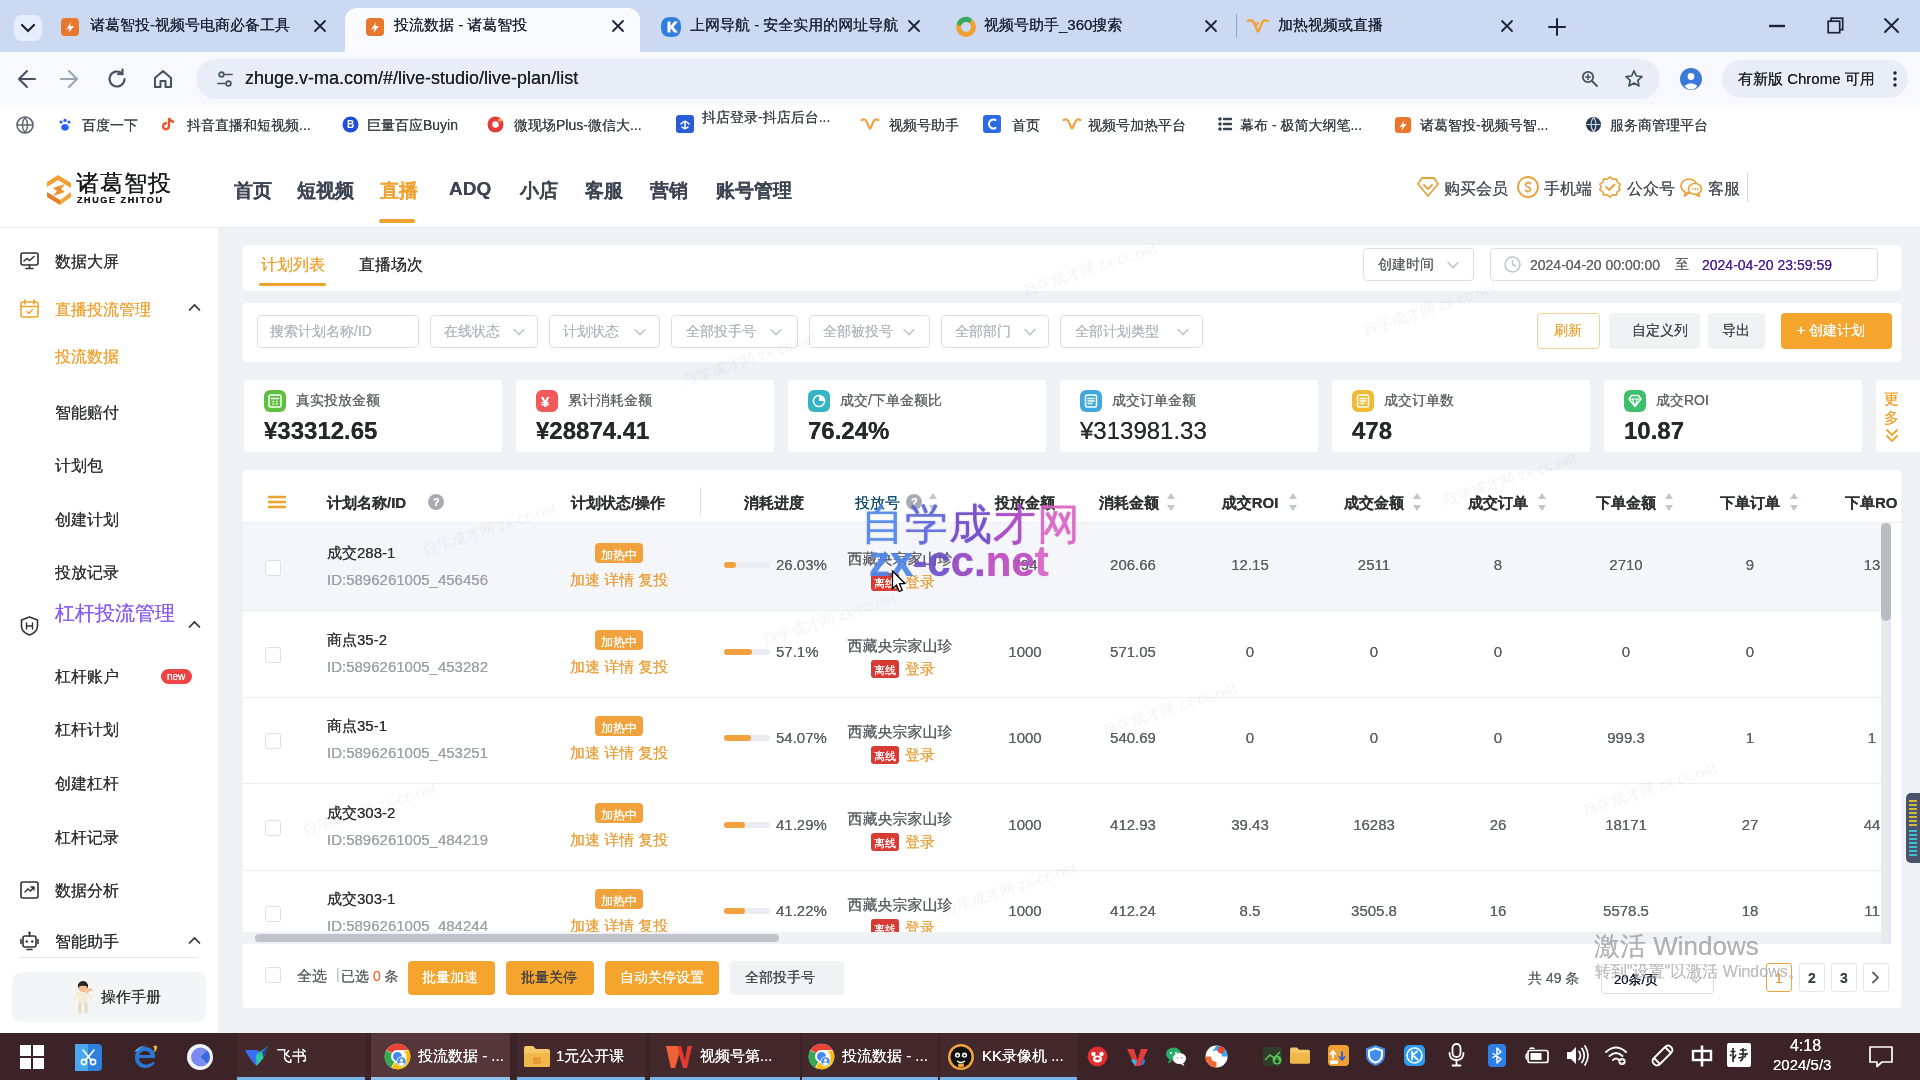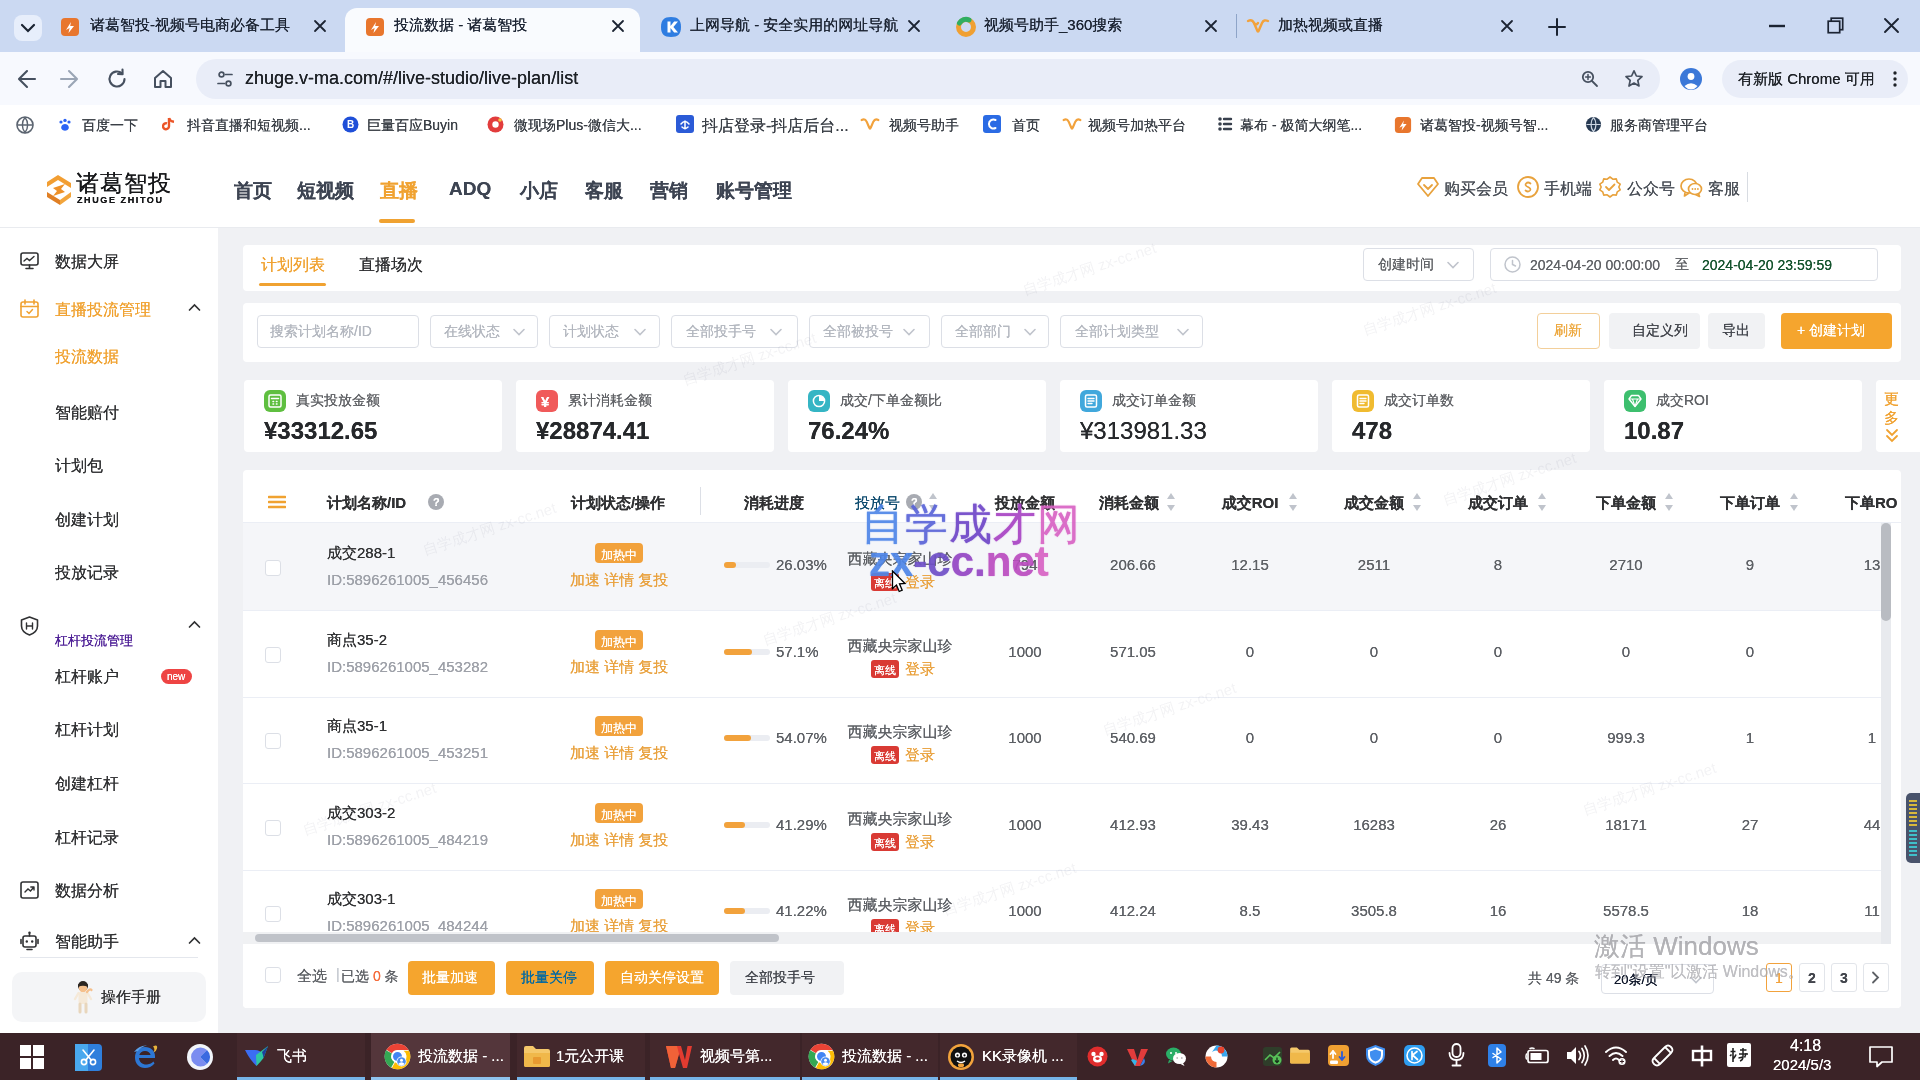--- a/index.html
+++ b/index.html
@@ -152,21 +152,21 @@
 <svg class="abs" style="left:487px;top:116px" width="17" height="17" viewBox="0 0 17 17">
     <circle cx="8.5" cy="8.5" r="8" fill="#e23c3c"></circle>
     <circle cx="8.5" cy="8.5" r="3.2" fill="#fff"></circle>
     <circle cx="13" cy="4" r="1.8" fill="#f6c344"></circle>
   </svg>
 <div class="tx" style="left:514px;top:117px;font-size:14px;color:#3a3f46">微现场Plus-微信大...</div>
 <svg class="abs" style="left:676px;top:115px" width="18" height="18" viewBox="0 0 18 18">
     <rect width="18" height="18" rx="3" fill="#2b5bd7"></rect>
     <path d="M5 9 Q9 4 13 9 M9 6 V14 M6 12 Q9 15 12 12" stroke="#fff" stroke-width="1.5" fill="none" stroke-linecap="round"></path>
   </svg>
-<div class="tx" style="left:702px;top:116px;font-size:16px;color:#3a3f46">抖店登录-抖店后台...</div>
+<div class="tx" style="left:702px;top:109px;font-size:14px;color:#3a3f46">抖店登录-抖店后台...</div>
 <svg class="abs" style="left:860px;top:117px" width="20" height="16" viewBox="0 0 24 18">
     <path d="M2 3 Q6 1 8 5 L11 12 Q12 15 13 12 L16 5 Q18 1 22 3" stroke="#f2a23c" stroke-width="2.6" fill="none" stroke-linecap="round"></path>
   </svg>
 <div class="tx" style="left:889px;top:117px;font-size:14px;color:#3a3f46">视频号助手</div>
 <svg class="abs" style="left:983px;top:115px" width="18" height="18" viewBox="0 0 18 18">
     <rect width="18" height="18" rx="3" fill="#2b6be4"></rect>
     <path d="M12.5 5 a4.5 4.5 0 1 0 0 8" stroke="#fff" stroke-width="2" fill="none" stroke-linecap="round"></path>
   </svg>
 <div class="tx" style="left:1012px;top:117px;font-size:14px;color:#3a3f46">首页</div>
 <svg class="abs" style="left:1062px;top:117px" width="20" height="16" viewBox="0 0 24 18">
@@ -262,21 +262,21 @@
 <div class="tx" style="left:55px;top:347px;font-size:16px;color:#f0a231">投流数据</div>
 <div class="tx" style="left:55px;top:403px;font-size:16px;color:#303133">智能赔付</div>
 <div class="tx" style="left:55px;top:456px;font-size:16px;color:#303133">计划包</div>
 <div class="tx" style="left:55px;top:510px;font-size:16px;color:#303133">创建计划</div>
 <div class="tx" style="left:55px;top:563px;font-size:16px;color:#303133">投放记录</div>
 
 <svg class="abs" style="left:20px;top:616px" width="19" height="20" viewBox="0 0 19 20">
     <path d="M9.5 1 L17.5 4 V10 Q17.5 16 9.5 19 Q1.5 16 1.5 10 V4 Z" fill="none" stroke="#303133" stroke-width="1.6" stroke-linejoin="round"></path>
     <path d="M6.5 7 V13 M12.5 7 V13 M6.5 10 H12.5" stroke="#303133" stroke-width="1.4" stroke-linecap="round"></path>
   </svg>
-<div class="tx" style="left:55px;top:632px;font-size:13px;color:#4c1d95">杠杆投流管理</div>
+<div class="tx" style="left:55px;top:600px;font-size:20px;color:#8b5cf6">杠杆投流管理</div>
 <svg class="abs" style="left:188px;top:620px" width="13" height="9" viewBox="0 0 13 9">
     <path d="M1.5 7 L6.5 2 L11.5 7" stroke="#303133" stroke-width="1.7" fill="none" stroke-linecap="round"></path>
   </svg>
 
 <div class="tx" style="left:55px;top:667px;font-size:16px;color:#303133">杠杆账户</div>
 <div class="abs" style="left:161px;top:669px;width:31px;height:15px;border-radius:8px;background:#ee4443"></div>
 <div class="tx" style="left:167px;top:671px;font-size:10px;color:#fff;">new</div>
 <div class="tx" style="left:55px;top:720px;font-size:16px;color:#303133">杠杆计划</div>
 <div class="tx" style="left:55px;top:774px;font-size:16px;color:#303133">创建杠杆</div>
 <div class="tx" style="left:55px;top:828px;font-size:16px;color:#303133">杠杆记录</div>
@@ -323,21 +323,21 @@
 <svg class="abs" style="left:1447px;top:261px" width="12" height="8" viewBox="0 0 12 8">
     <path d="M1 1.5 L6 6.5 L11 1.5" stroke="#c0c4cc" stroke-width="1.6" fill="none" stroke-linecap="round"></path>
   </svg>
 <div class="abs" style="left:1490px;top:248px;width:388px;height:33px;background:#fff;border:1px solid #dcdfe6;border-radius:4px"></div>
 <svg class="abs" style="left:1504px;top:256px" width="17" height="17" viewBox="0 0 17 17">
     <circle cx="8.5" cy="8.5" r="7.5" fill="none" stroke="#c0c4cc" stroke-width="1.5"></circle>
     <path d="M8.5 4.5 V8.5 L11.5 10" stroke="#c0c4cc" stroke-width="1.5" fill="none" stroke-linecap="round"></path>
   </svg>
 <div class="tx" style="left:1530px;top:257px;font-size:14px;color:#606266">2024-04-20 00:00:00</div>
 <div class="tx" style="left:1675px;top:256px;font-size:14px;color:#606266">至</div>
-<div class="tx" style="left:1702px;top:257px;font-size:14px;color:#14532d">2024-04-20 23:59:59</div>
+<div class="tx" style="left:1702px;top:257px;font-size:14px;color:#4c1d95">2024-04-20 23:59:59</div>
 
 <div class="abs" style="left:243px;top:303px;width:1658px;height:59px;background:#fff;border-radius:4px"></div>
 <div class="abs" style="left:257px;top:315px;width:162px;height:33px;background:#fff;border:1px solid #dcdfe6;border-radius:4px"></div>
 <div class="tx" style="left:270px;top:323px;font-size:14px;color:#b3b7bf">搜索计划名称/ID</div>
 <div class="abs" style="left:430px;top:315px;width:108px;height:33px;background:#fff;border:1px solid #dcdfe6;border-radius:4px"></div>
 <div class="tx" style="left:444px;top:323px;font-size:14px;color:#b3b7bf">在线状态</div>
 <svg class="abs" style="left:513px;top:328px" width="12" height="8" viewBox="0 0 12 8">
     <path d="M1 1.5 L6 6.5 L11 1.5" stroke="#c0c4cc" stroke-width="1.6" fill="none" stroke-linecap="round"></path>
   </svg>
 <div class="abs" style="left:549px;top:315px;width:111px;height:33px;background:#fff;border:1px solid #dcdfe6;border-radius:4px"></div>
@@ -599,21 +599,21 @@
 <div class="abs" style="left:1881px;top:523px;width:10px;height:421px;background:#e8eaee"></div>
 <div class="abs" style="left:1881px;top:523px;width:10px;height:98px;background:#b9bcc2;border-radius:5px"></div>
 
 <div class="abs" style="left:265px;top:967px;width:16px;height:16px;border:1px solid #dcdfe6;border-radius:3px;background:#fff"></div>
 <div class="tx" style="left:297px;top:967px;font-size:15px;color:#5d6065">全选</div>
 <div class="tx" style="left:336px;top:966px;font-size:14px;color:#c6cad1">|</div>
 <div class="tx" style="left:341px;top:968px;font-size:14px;color:#5d6065">已选 <span style="color:#f56c3c">0</span> 条</div>
 <div class="abs" style="left:408px;top:961px;width:87px;height:34px;background:#f5a52e;border-radius:4px"></div>
 <div class="tx" style="left:422px;top:969px;font-size:14px;color:#fff">批量加速</div>
 <div class="abs" style="left:506px;top:961px;width:88px;height:34px;background:#f5a52e;border-radius:4px"></div>
-<div class="tx" style="left:521px;top:969px;font-size:14px;color:#0369a1">批量关停</div>
+<div class="tx" style="left:521px;top:969px;font-size:14px;color:#404040">批量关停</div>
 <div class="abs" style="left:605px;top:961px;width:114px;height:34px;background:#f5a52e;border-radius:4px"></div>
 <div class="tx" style="left:620px;top:969px;font-size:14px;color:#fff">自动关停设置</div>
 <div class="abs" style="left:730px;top:961px;width:114px;height:34px;background:#f1f2f4;border-radius:4px"></div>
 <div class="tx" style="left:745px;top:969px;font-size:14px;color:#43464d">全部投手号</div>
 <div class="tx" style="left:1528px;top:970px;font-size:14px;color:#5d6065">共 49 条</div>
 <div class="abs" style="left:1601px;top:964px;width:113px;height:30px;background:#fff;border:1px solid #dcdfe6;border-radius:4px"></div>
 <div class="tx" style="left:1614px;top:971px;font-size:13px;color:#0f172a">20条/页</div>
 <svg class="abs" style="left:1690px;top:976px" width="12" height="8" viewBox="0 0 12 8">
     <path d="M1 1.5 L6 6.5 L11 1.5" stroke="#c0c4cc" stroke-width="1.6" fill="none" stroke-linecap="round"></path>
   </svg>

